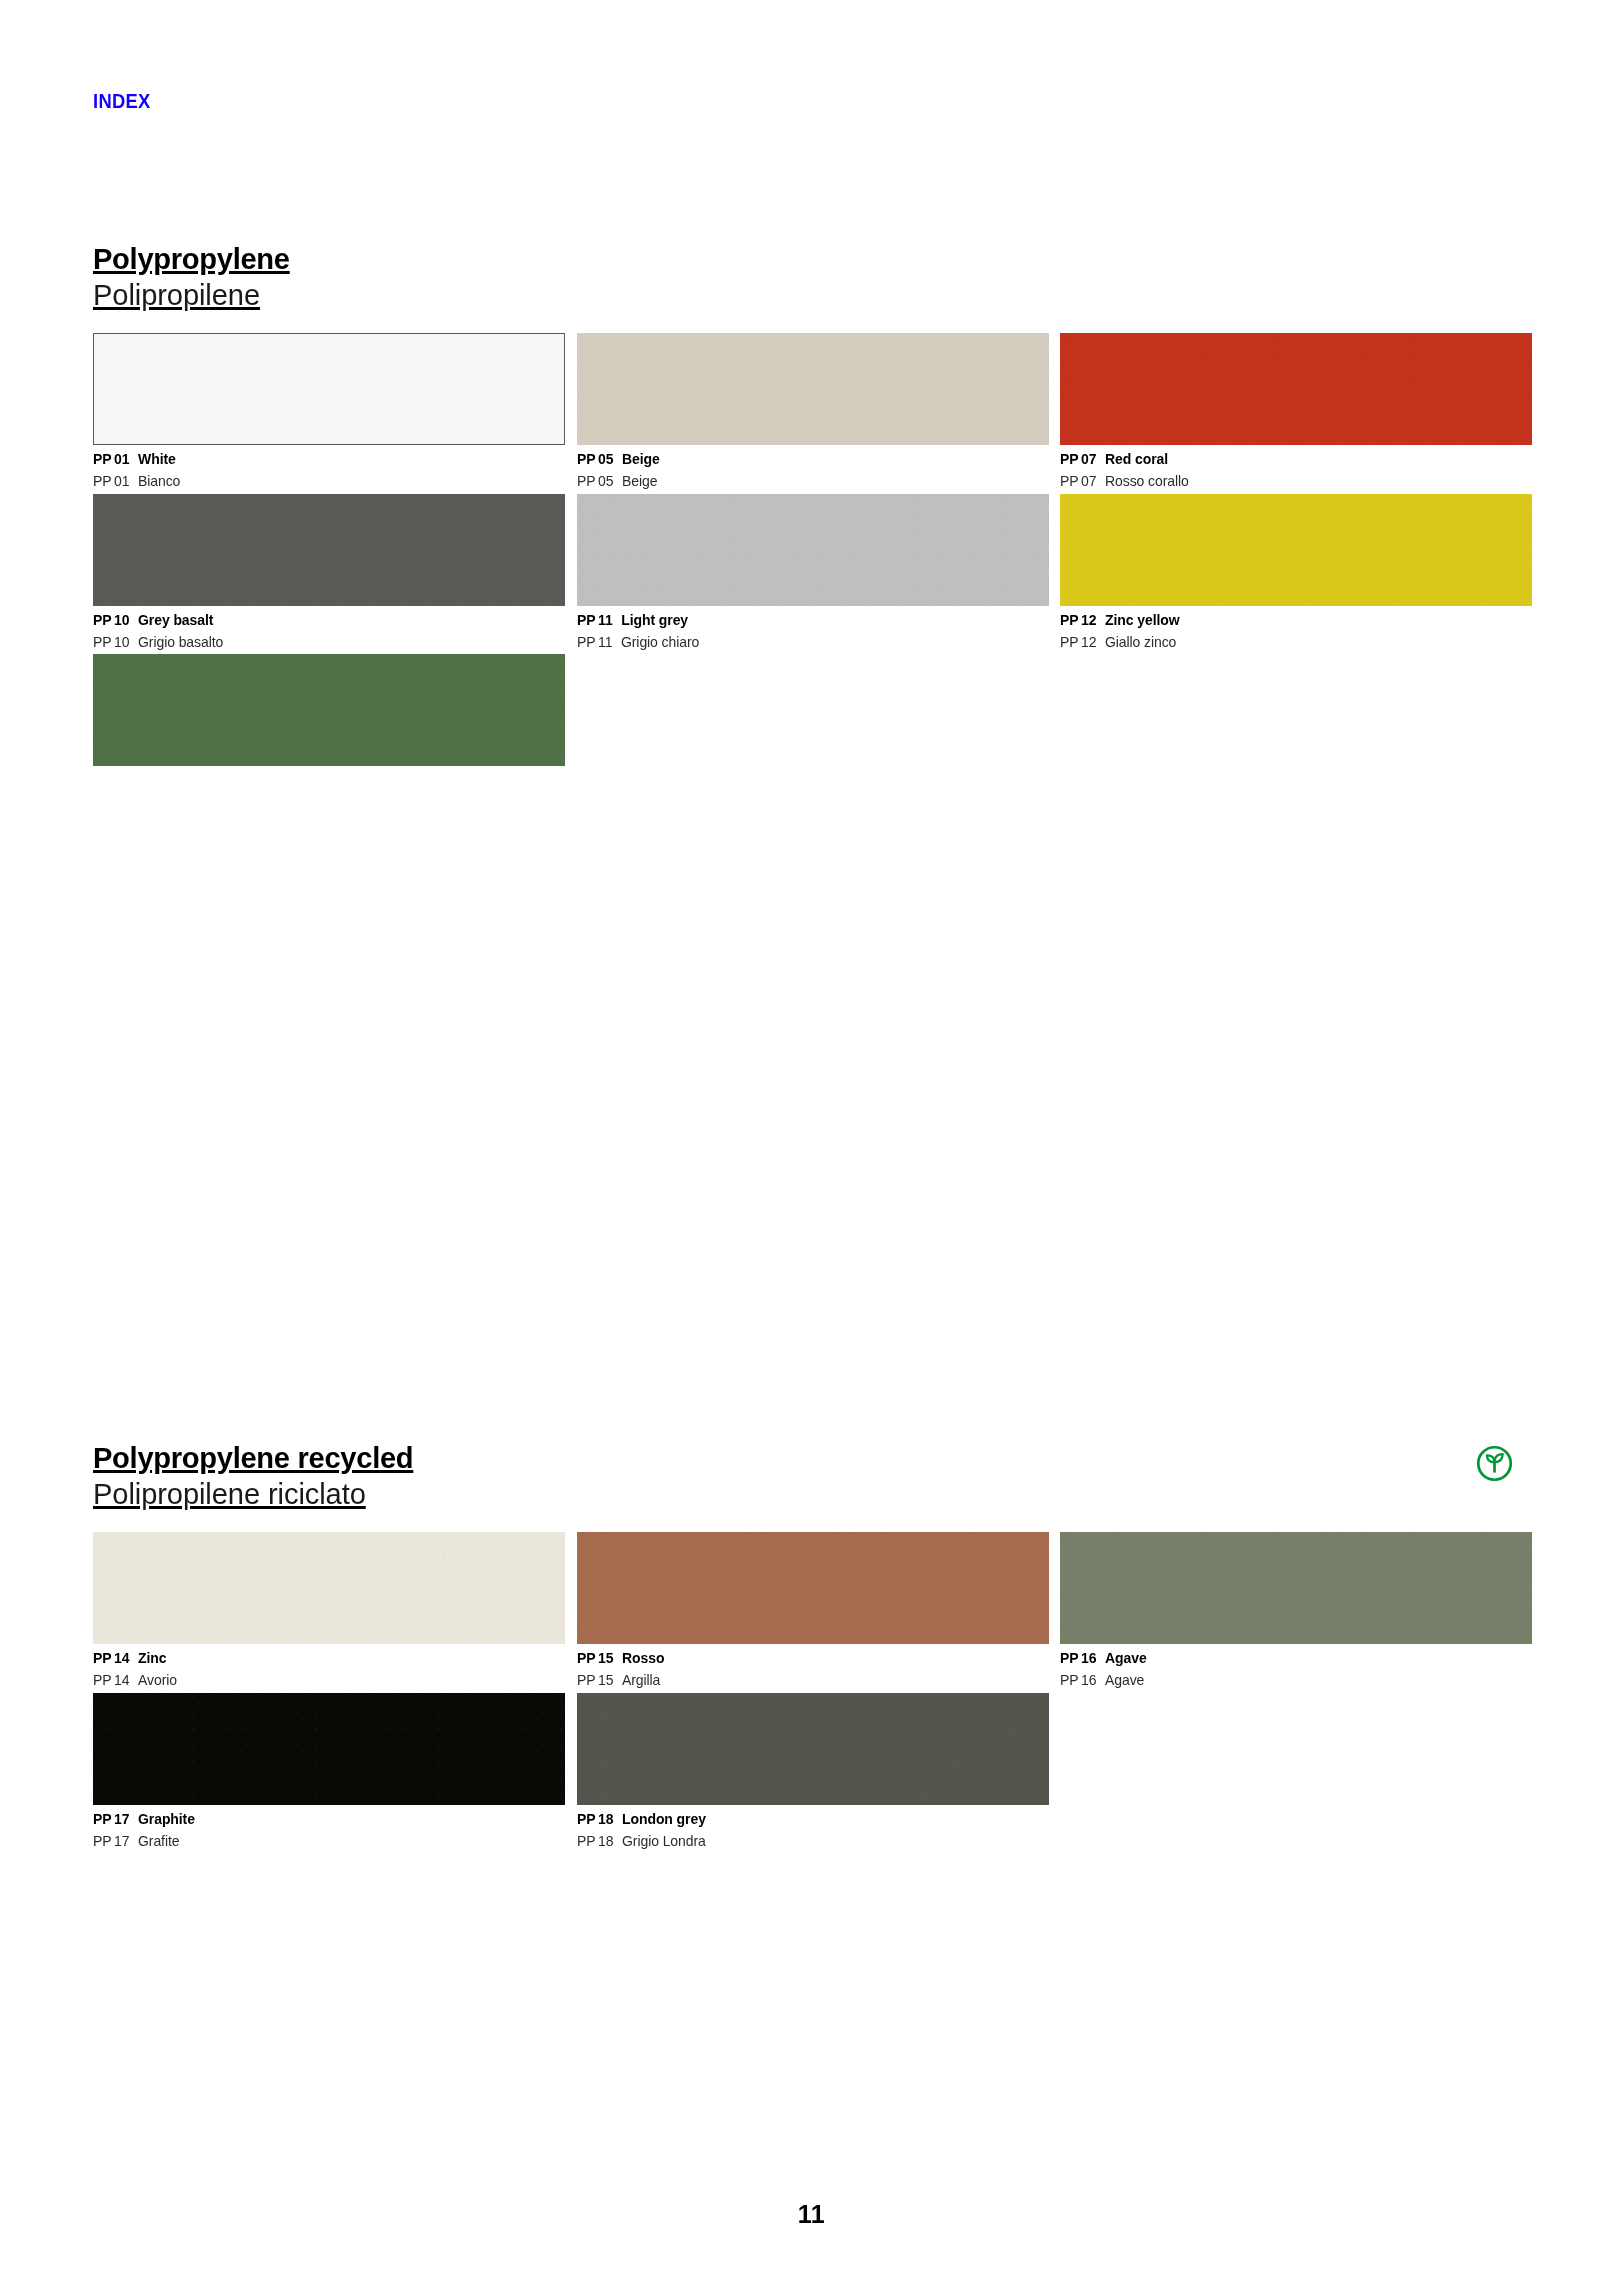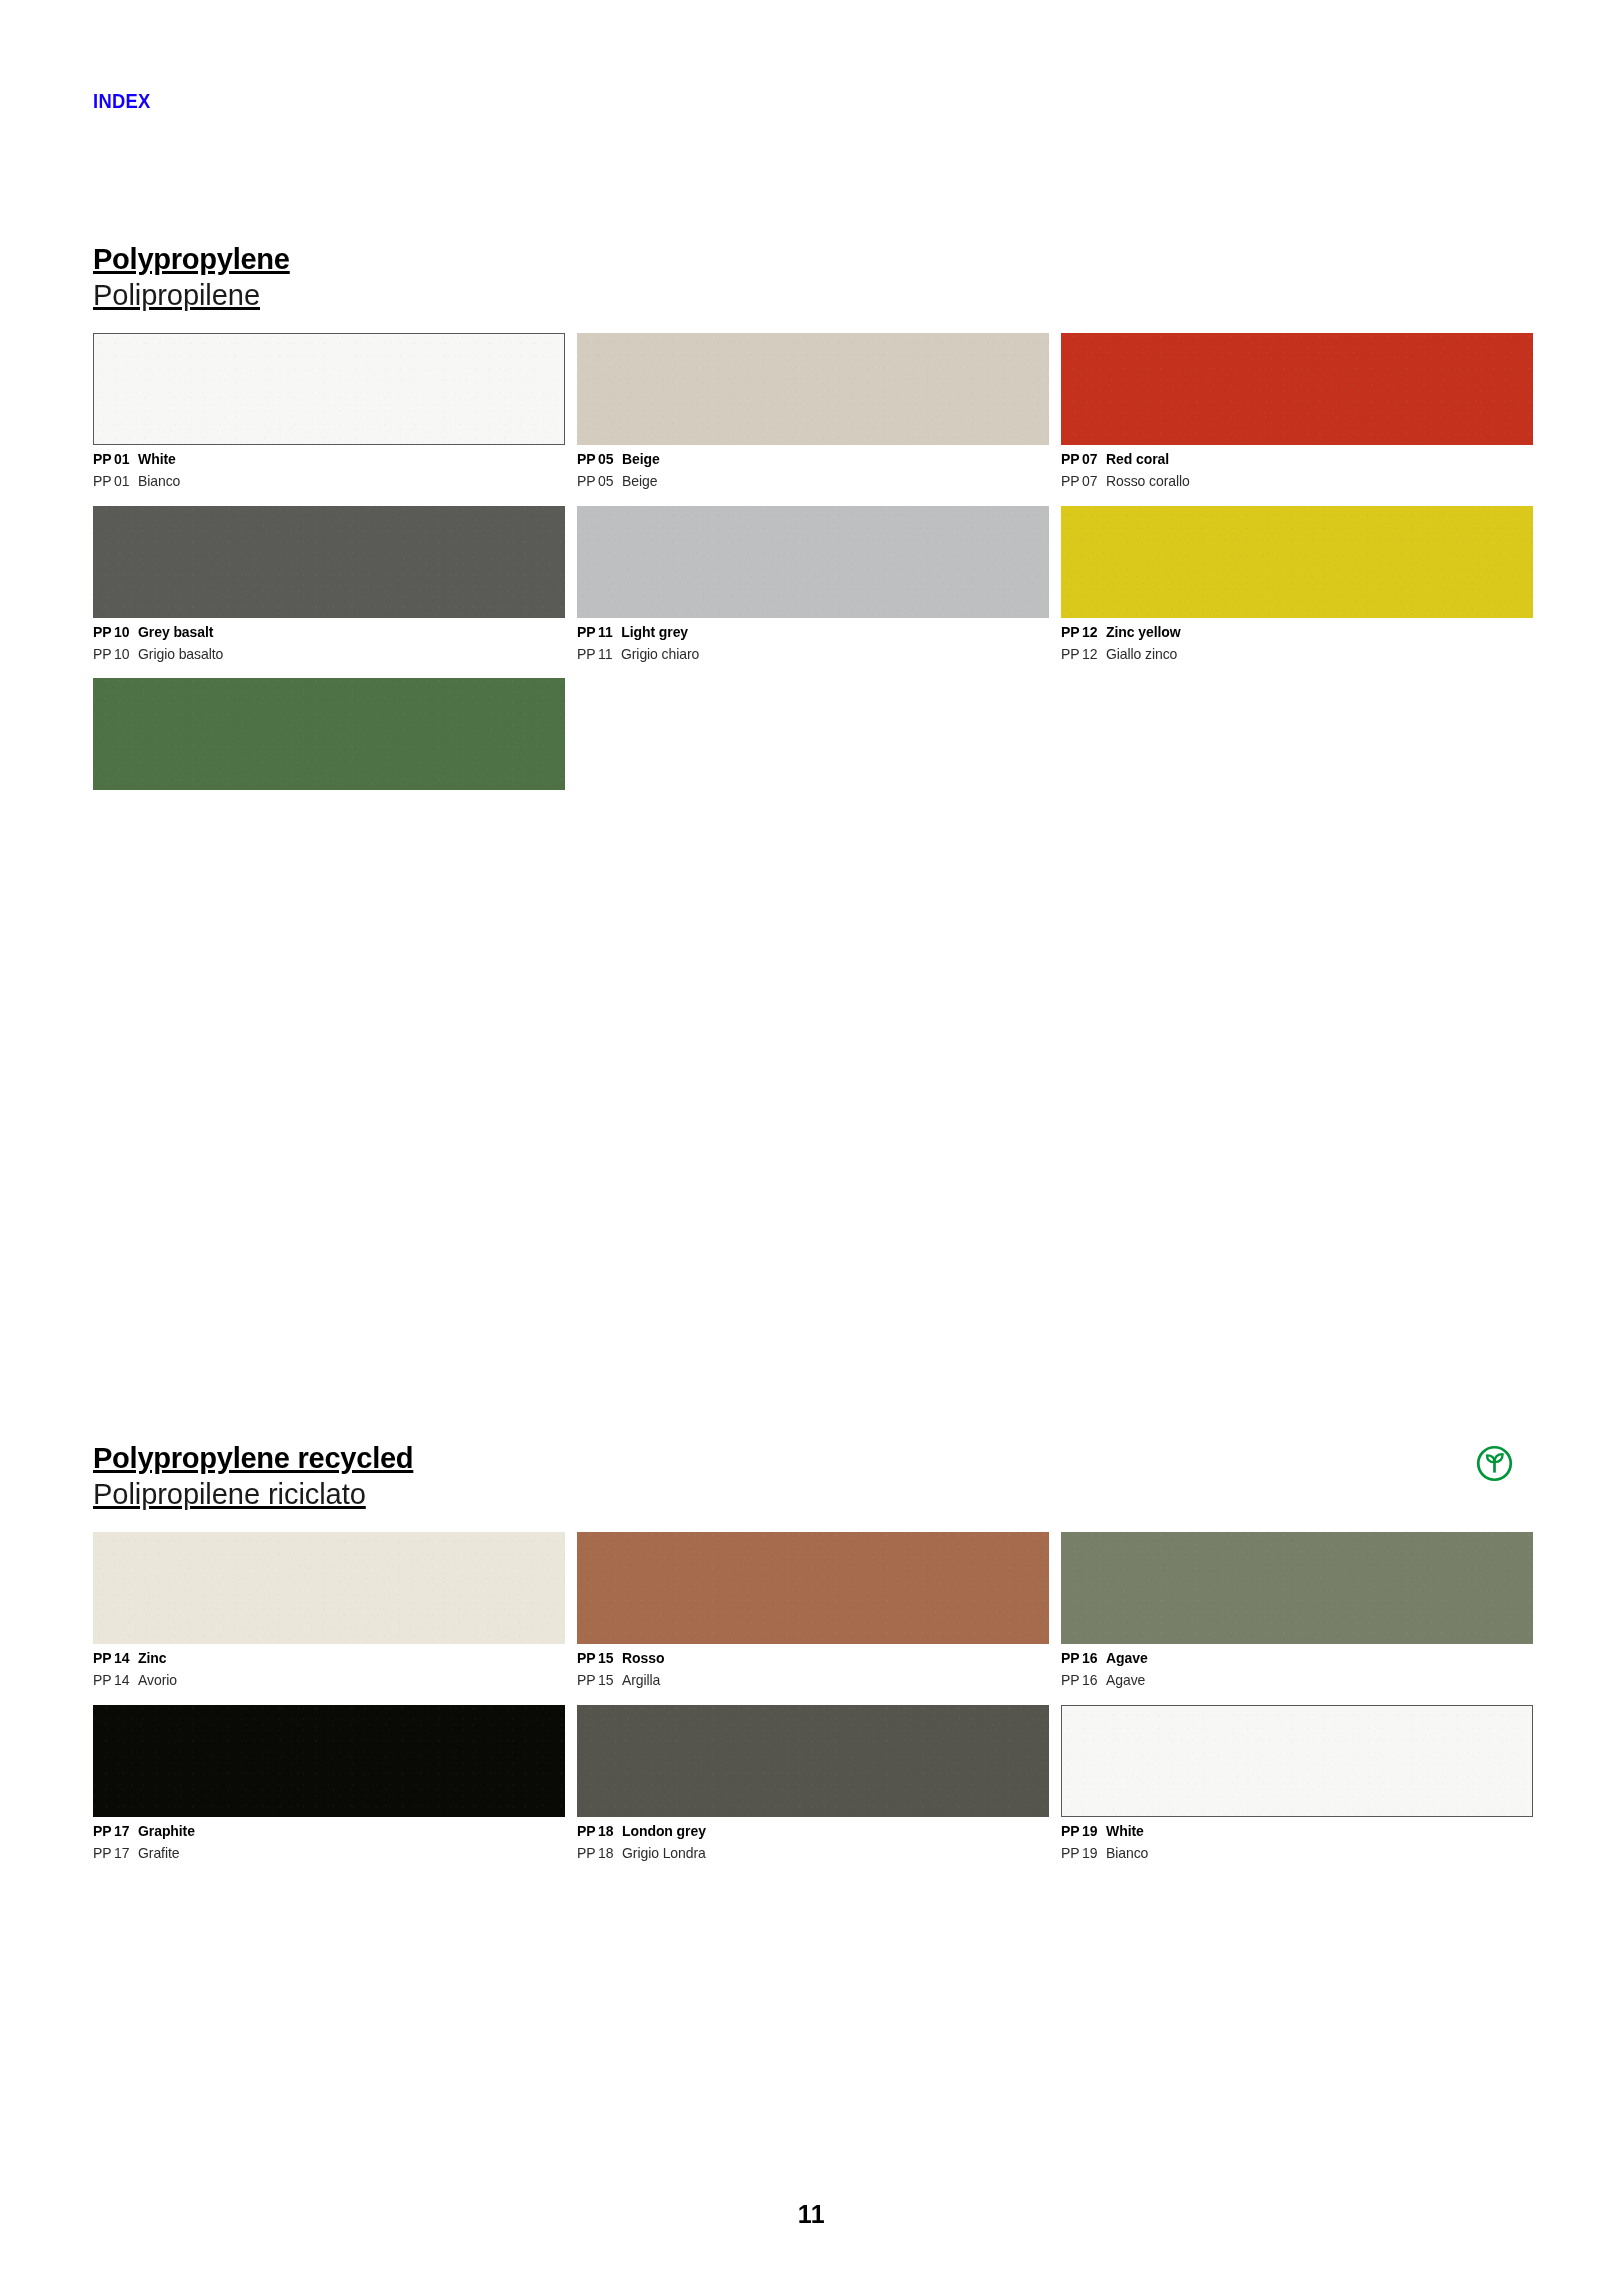--- a/index.html
+++ b/index.html
@@ -85,21 +85,20 @@
     height: 39px;
   }
   .eco-badge svg { display: block; width: 39px; height: 39px; }
 
   
   .swatch-grid {
     display: grid;
     grid-template-columns: repeat(3, 472px);
     column-gap: 11.7px;
     row-gap: 0px;
-    gap: 12px;
   }
   .swatch-cell {
     width: 472px;
     margin-bottom: 5.2px;
   }
   .swatch-chip {
     width: 472px;
     height: 112px;
     box-sizing: border-box;
     background-color: #ffffff;
@@ -295,28 +294,19 @@
         </div>
         <div class="swatch-cell">
           <div class="swatch-chip" style="background-color: rgb(85, 85, 78);">
             <div class="grain"></div>
           </div>
           <div class="swatch-labels">
             <div class="label-en"><span class="code"><span class="prefix">PP</span><span class="num">18</span></span><span>London grey</span></div>
             <div class="label-it"><span class="code"><span class="prefix">PP</span><span class="num">18</span></span><span>Grigio Londra</span></div>
           </div>
         </div>
-        <div class="swatch-cell">
-          <div class="swatch-chip bordered" style="background-color: rgb(247, 247, 245);">
-            <div class="grain"></div>
-          </div>
-          <div class="swatch-labels">
-            <div class="label-en"><span class="code"><span class="prefix">PP</span><span class="num">19</span></span><span>White</span></div>
-            <div class="label-it"><span class="code"><span class="prefix">PP</span><span class="num">19</span></span><span>Bianco</span></div>
-          </div>
-        </div>
       </div>
   </div>
 
   <div class="page-number">11</div>
 
 </div>
 
 
 </body></html>

